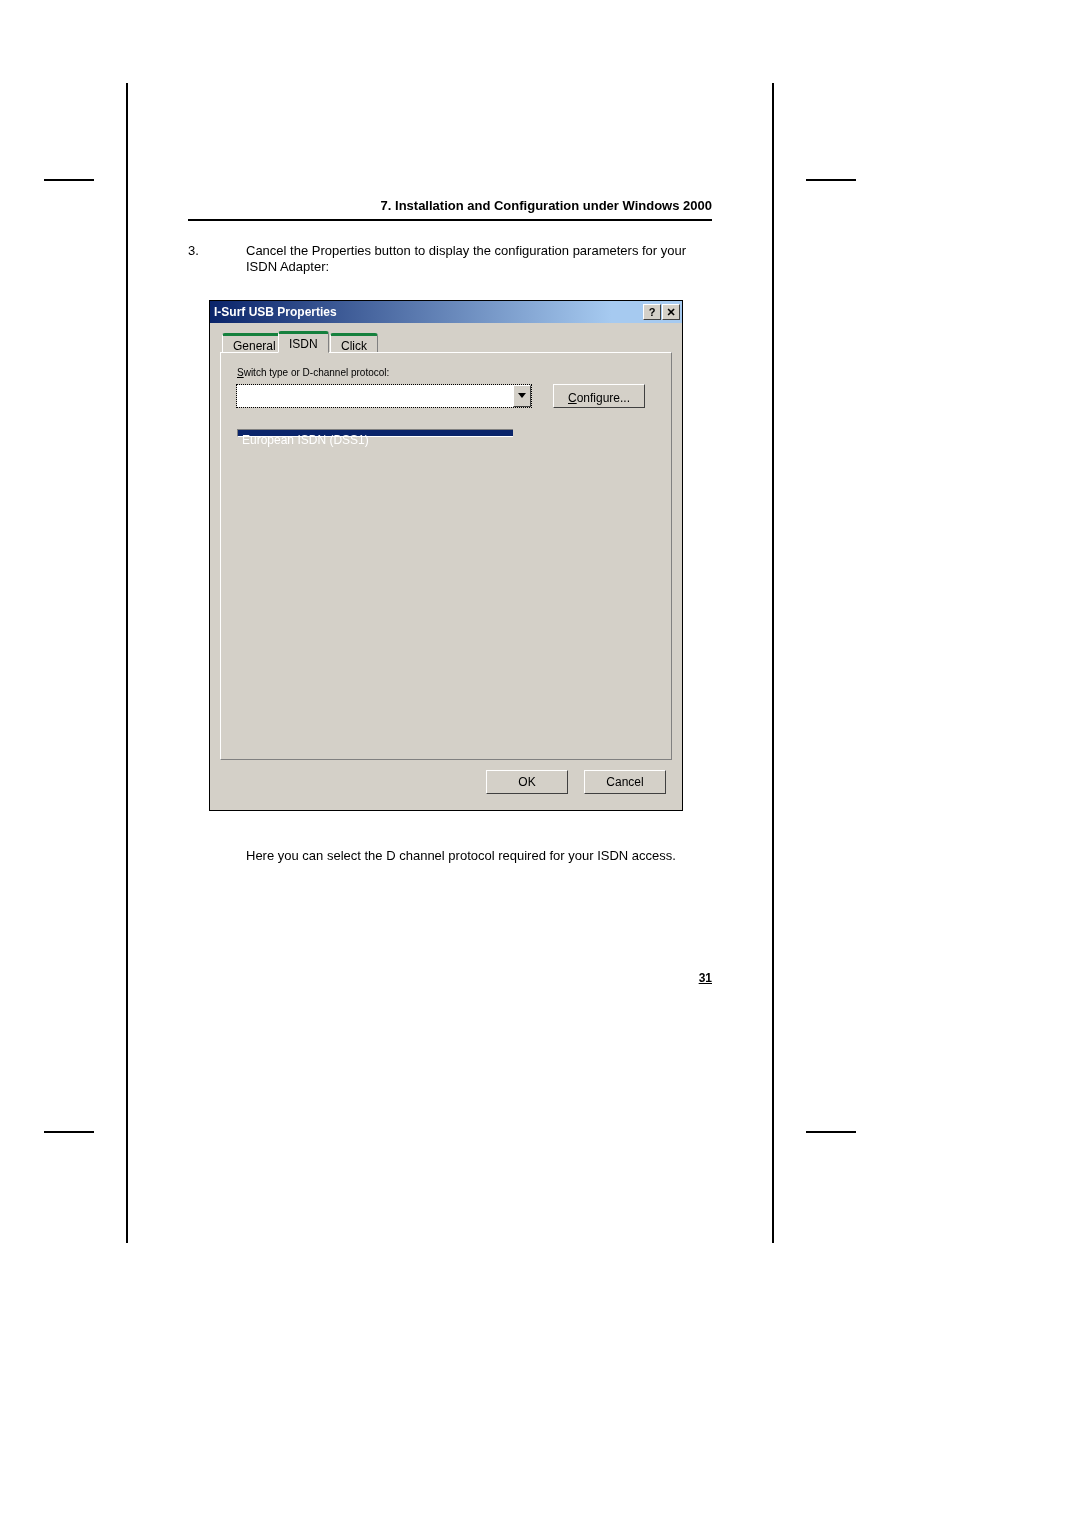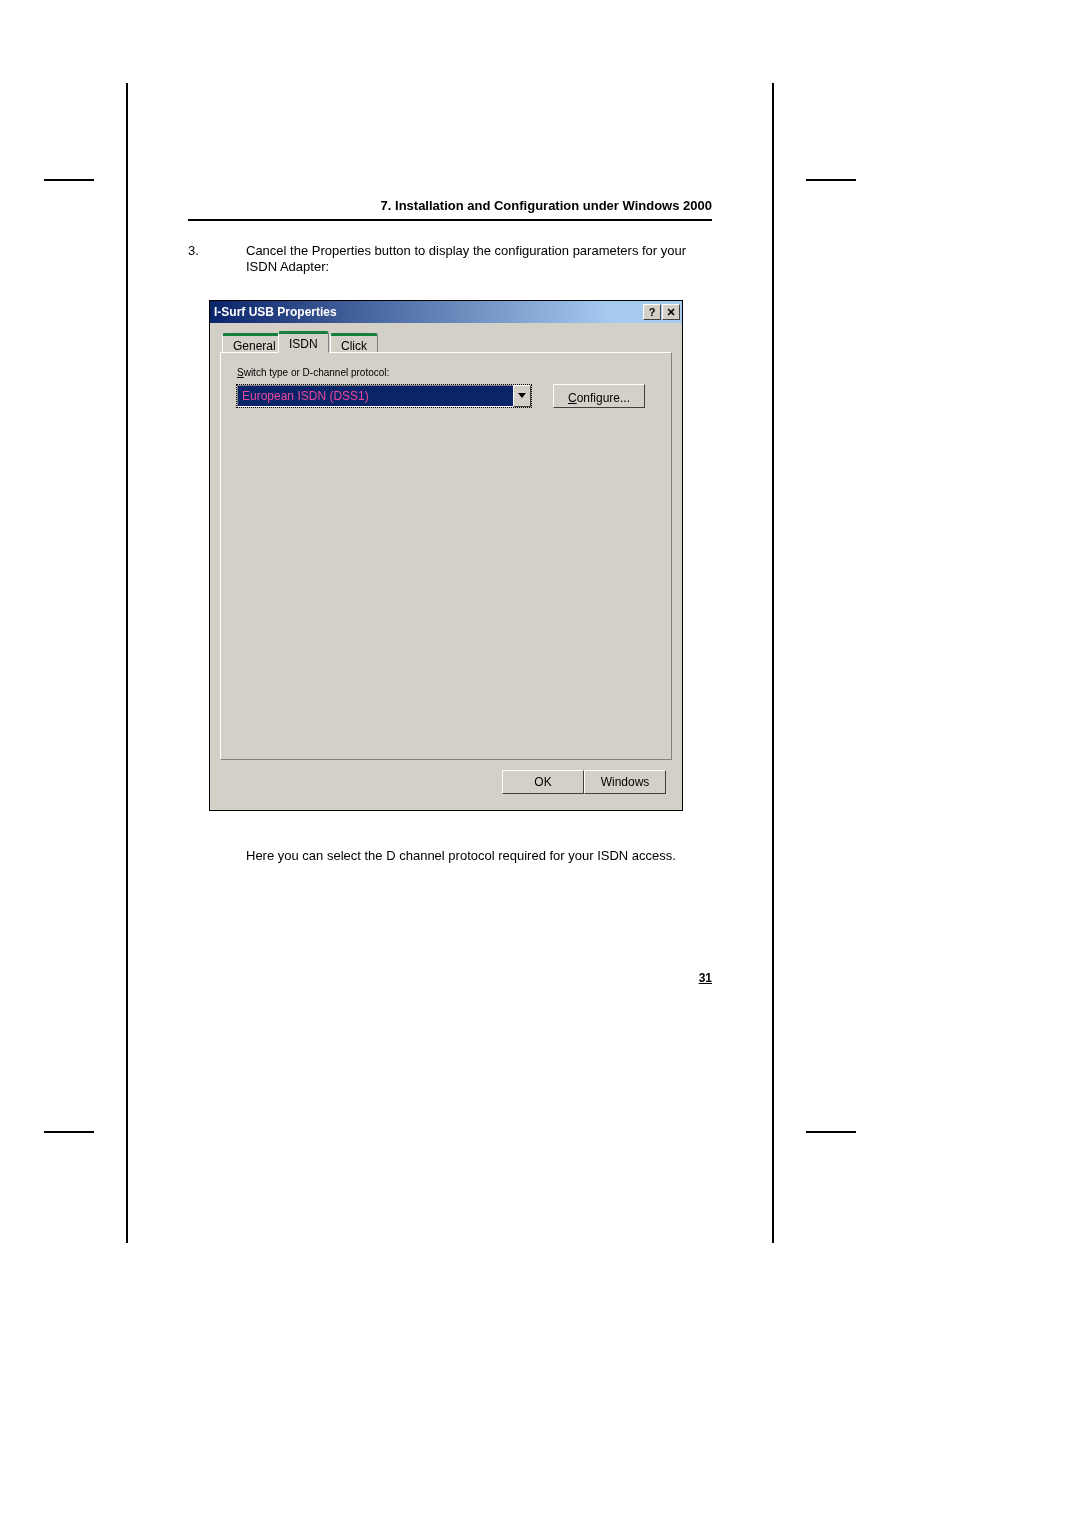--- a/index.html
+++ b/index.html
@@ -159,28 +159,29 @@
     width: 294px;
     height: 22px;
     box-sizing: border-box;
     display: flex;
     outline: 1px dotted #000;
     background:#fff;
   }
   .combo-text {
     flex: 1;
     background: #0a246a;
-    color: #ec4899;
+    color: #ffffff;
     font-size: 12px;
     padding: 3px 4px;
     border-top: 1px solid #808080;
     border-left: 1px solid #808080;
     border-bottom: 1px solid #fff;
     box-sizing: border-box;
     font-family: Tahoma, sans-serif;
+    margin-top: 44px;
   }
   .combo-btn {
     width: 18px;
     background: #d4d0c8;
     border-top: 1px solid #fff;
     border-left: 1px solid #fff;
     border-right: 1px solid #404040;
     border-bottom: 1px solid #404040;
     box-sizing: border-box;
     display:flex;align-items:center;justify-content:center;
@@ -196,21 +197,21 @@
     font-family: Tahoma, sans-serif;
     font-size: 12px;
     line-height: 22px;
     box-sizing: border-box;
     text-align: center;
   }
   .btn .u { text-decoration: underline; }
   .button-bar {
     display: flex;
     justify-content: flex-end;
-    gap: 0;
+    gap: 16px;
     padding: 10px 6px 6px 6px;
   }
   .button-bar .btn { width: 82px; padding:0; }
   .caption {
     position: absolute;
     left: 246px;
     top: 848px;
     font-size: 13px;
   }
   .page-num {
@@ -277,21 +278,21 @@
                 </svg>
             </div>
           </div>
           <div class="btn">
             <span class="u">C</span><span>onfigure...</span>
           </div>
         </div>
       </div>
       <div class="button-bar">
         <div class="btn">OK</div>
-        <div class="btn">Windows</div>
+        <div class="btn">Cancel</div>
       </div>
     </div>
   </div>
 
   <div class="caption">Here you can select the D channel protocol required for your ISDN access.</div>
 
   <div class="page-num-wrap">
     <div class="page-num">31</div>
   </div>
 

